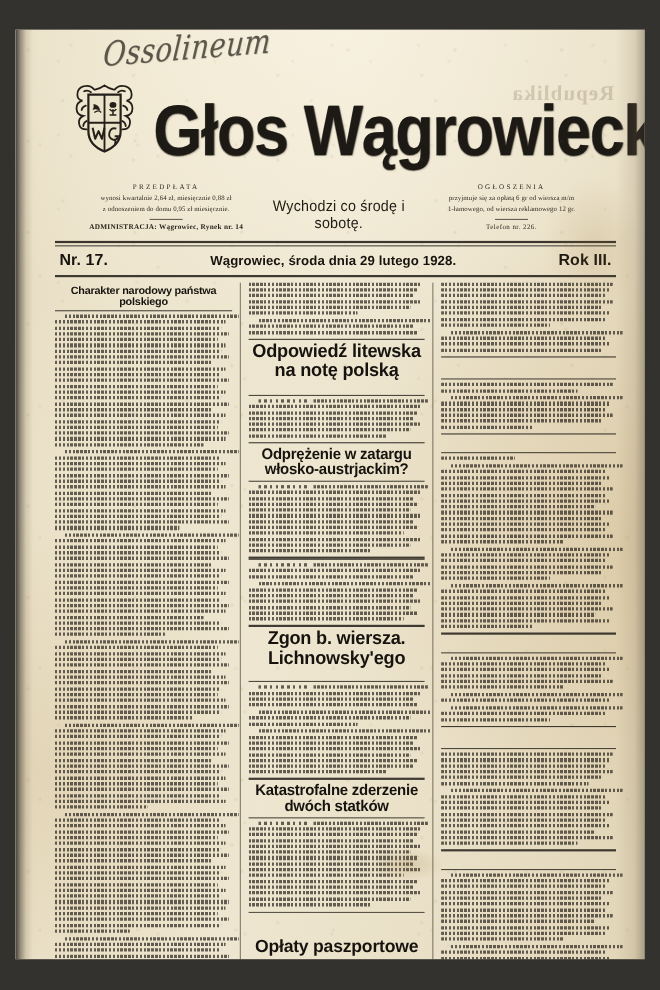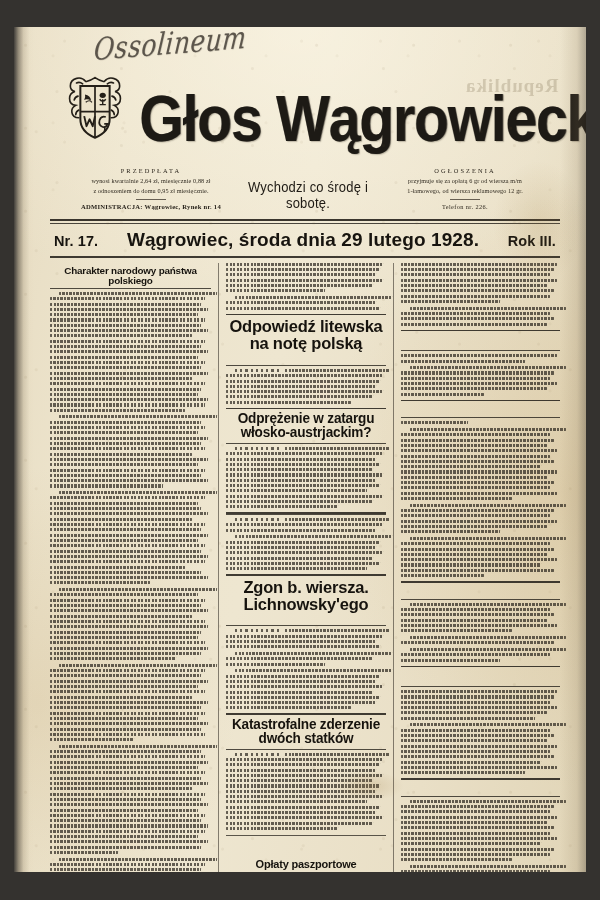--- a/index.html
+++ b/index.html
@@ -164,21 +164,21 @@
   #issuebar { position: relative; z-index: 12; margin: 9px 26px 0 36px; }
   .rule-thick { height: 2.2px; background: #211d17; opacity: .88; }
   .rule-thin  { height: 1px;  background: #211d17; opacity: .80; margin-top: 1.6px; }
   #issue-line {
     display: flex; align-items: baseline; justify-content: space-between;
     font-family: "Liberation Sans", sans-serif;
     font-weight: 700; color: #17140f;
     padding: 5px 4px 5px;
   }
   #issue-line .num  { font-size: 14.5px; letter-spacing: .1px; }
-  #issue-line .date { font-size: 19px; letter-spacing: .1px; }
+  #issue-line .date { font-size: 12px; letter-spacing: .1px; }
   #issue-line .year { font-size: 14.5px; letter-spacing: .1px; }
   .rule-after { height: 2px; background: #211d17; opacity: .86; }
 
   
   #content {
     position: relative; z-index: 12;
     margin: 5px 26px 0 36px;
     display: flex;
     height: 640px;
   }
@@ -203,21 +203,21 @@
   .hl-small {           
     font-size: 9.6px;
     font-family: "Liberation Serif", serif;
     font-weight: 700;
     letter-spacing: -.1px;
     transform: scaleX(1.03);
     padding: 3px 0 2px;
   }
   .hl-big   { font-size: 16.5px; padding: 3px 0 12px; transform: scaleY(1.03); }
   .hl-mid   { font-size: 13.6px; padding: 3px 0 2px; transform: scaleY(1.03); }
-  .hl-sm    { font-size: 11px; padding: 3px 0 2px; margin-top: 20px; }
+  .hl-sm    { font-size: 16px; padding: 3px 0 2px; margin-top: 20px; }
 
   .hl-rule-top { height: 1.6px; background: #211d17; opacity: .85; margin-top: 4px; }
   .hl-rule-bot { height: 1px;   background: #211d17; opacity: .78; margin-bottom: 3px; }
 
   
   .para { margin-bottom: 3.6px; }
   .ln {
     height: 3.05px;
     margin-bottom: 2.28px;
     border-radius: .4px;

